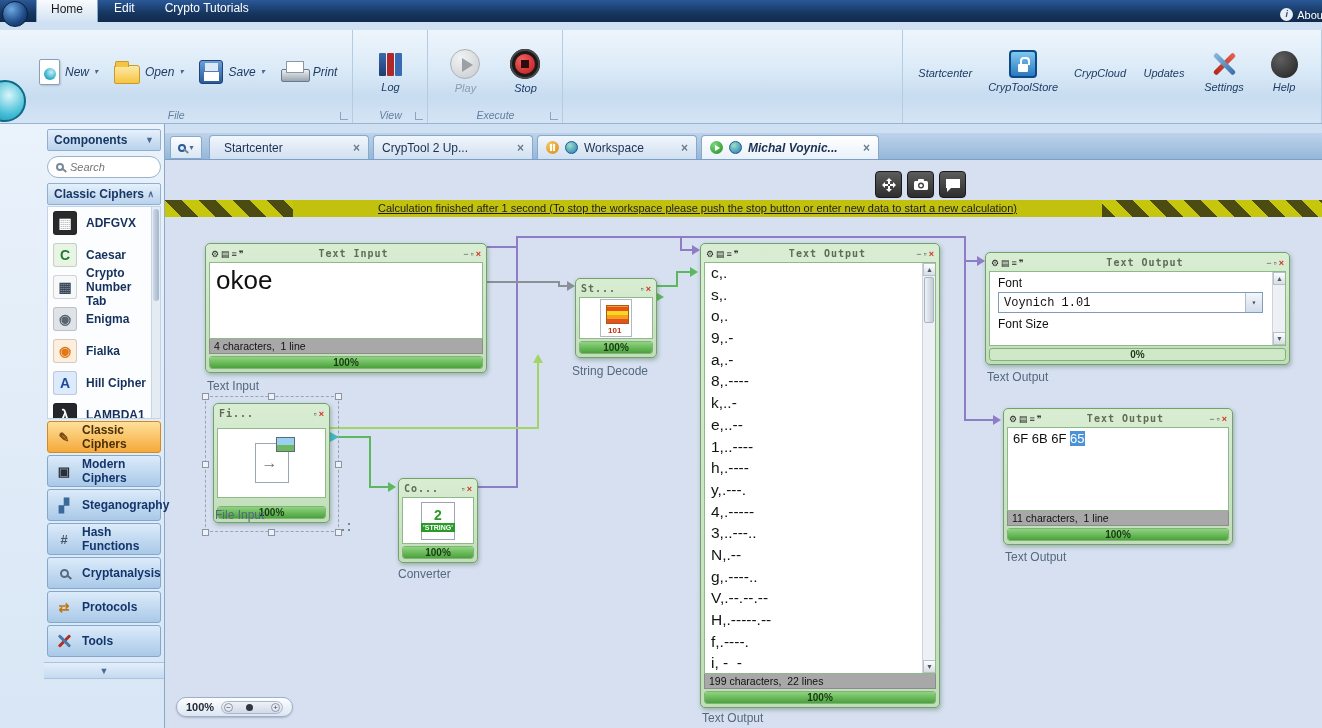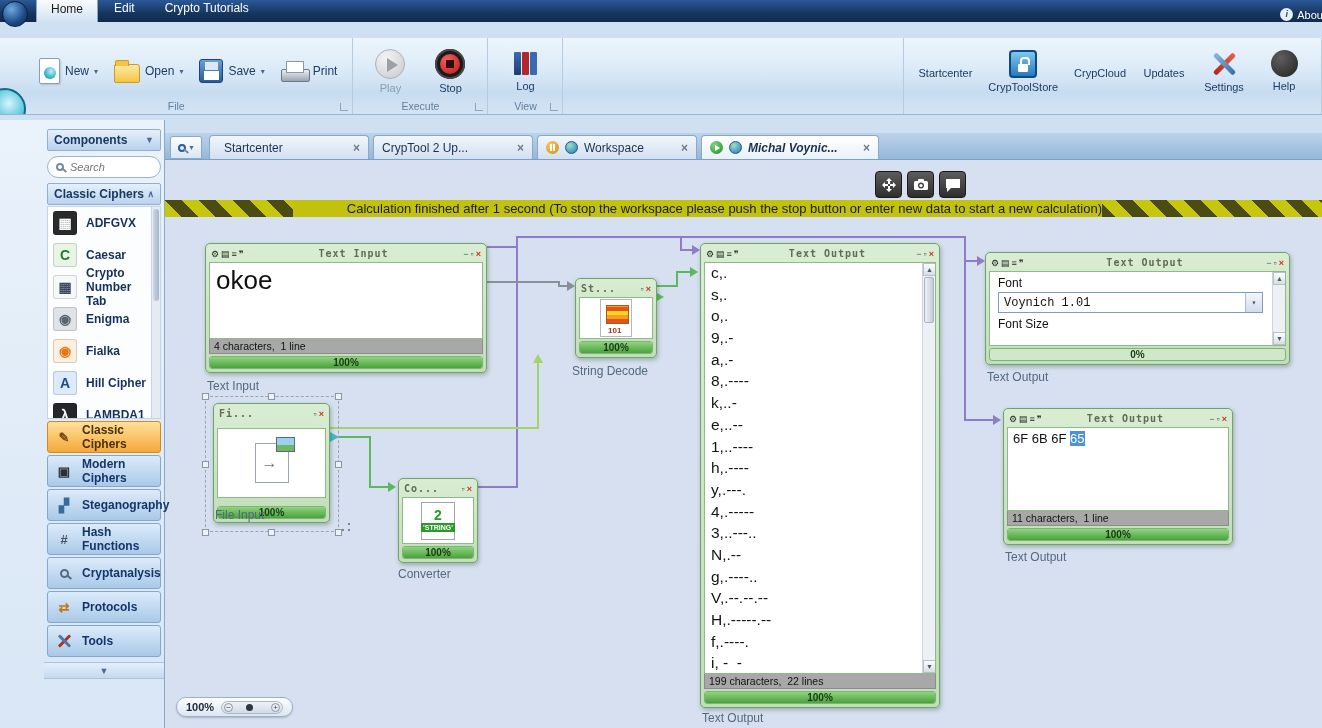--- a/index.html
+++ b/index.html
@@ -14,22 +14,22 @@
     background:radial-gradient(circle at 35% 30%, #6fa8e0, #1c4a86 60%, #0e2a50); border:1px solid #0a1f3c;}
   .menu-tabs { display:flex; margin-left:36px; gap:2px; }
   .menu-tab { padding:5px 14px 6px; font-size:12px; color:#fff; }
   .menu-tab.active { background:linear-gradient(#ffffff,#e8f0f8 50%,#d2e2f2); color:#1a1a1a;
     border-radius:3px 3px 0 0; border:1px solid #8aa8c8; border-bottom:none; }
   .about { position:absolute; right:-4px; top:8px; display:flex; gap:4px; align-items:center; font-size:11px; }
   .info-icon { width:13px; height:13px; border-radius:50%; background:#e8eef5; color:#2a4a7a;
     font-size:9px; font-weight:bold; text-align:center; line-height:13px; font-style:italic;}
 
   
-  .ribbon { position:absolute; top:38px; left:0; right:0; height:77px; overflow:hidden;
-    background:linear-gradient(#eef5fc,#dcebf8 40%,#c8dcf0 72%,#d4e4f4); border-bottom:1px solid #95b5d5; z-index:9;}
+  .ribbon { position:absolute; top:30px; left:0; right:0; height:94px; overflow:hidden;
+    background:linear-gradient(#eef5fc,#dcebf8 40%,#c8dcf0 72%,#d4e4f4); border-bottom:1px solid #95b5d5; z-index:9;font-style:italic;}
   .ct-wheel { position:absolute; left:-16px; top:50px; width:42px; height:42px; border-radius:50%;
     background:radial-gradient(circle at 60% 35%, #d8f6fa, #48c0d8 55%, #1888a8); border:2px solid #0f6a86;}
   .ribbon-groups { display:flex; height:100%; }
   .rgroup { position:relative; border-right:1px solid #b4cbe2; padding:8px 10px 18px; display:flex; align-items:center; gap:6px; }
   .rgroup.extras { margin-left:auto; border-left:1px solid #b4cbe2; }
   .rgroup-label { position:absolute; bottom:2px; left:0; right:0; text-align:center; font-size:10.5px; color:#62809f; }
   .launcher { position:absolute; bottom:3px; right:4px; width:8px; height:8px;
     border-left:1px solid #8aa5c0; border-bottom:1px solid #8aa5c0; }
   .rbtn { display:flex; align-items:center; gap:5px; padding:4px 5px; border-radius:3px; font-size:12px; color:#1e3c64; }
   .rbtn .drop { font-size:8px; color:#4a688c; }
@@ -127,21 +127,21 @@
 
   
   .canvas { position:absolute; left:165px; top:160px; width:1157px; height:568px; background:#d6e0f0; overflow:hidden; }
   .wires { position:absolute; left:0; top:0; z-index:1; pointer-events:none; }
   .canvas-toolbar { position:absolute; left:710px; top:11px; display:flex; gap:5px; z-index:5; }
   .cbtn { width:27px; height:27px; background:linear-gradient(#5c5c5c,#2e2e2e); border-radius:4px; border:1px solid #1a1a1a;
     display:flex; align-items:center; justify-content:center; }
   .statusbar { position:absolute; left:0; top:40px; right:0; height:17px; z-index:4;
     background:repeating-linear-gradient(45deg, #c6c60c 0 12px, #4c4c12 12px 24px); }
   .statusbar .msg { position:absolute; left:128px; right:220px; top:0; bottom:0; background:#c2c20e; color:#1c1c1c;
-    font-size:13px; text-align:right; line-height:17px; overflow:hidden; white-space:nowrap; }
+    font-size:11px; text-align:center; line-height:17px; overflow:hidden; white-space:nowrap;text-decoration:underline; }
 
   
   .plugin { position:absolute; background:linear-gradient(#d9edd3,#c0deb8); border:1px solid #74a06e; border-radius:5px;
     box-shadow:1px 2px 4px rgba(40,80,40,.35); padding:3px; display:flex; flex-direction:column; z-index:3; }
   .ptitle { height:15px; display:flex; align-items:center; gap:2px; padding:0 2px 2px; }
   .pticons { display:flex; gap:2px; font-size:9px; color:#222; line-height:12px; }
   .ptlabel { flex:1; text-align:center; font-family:"DejaVu Sans Mono", monospace; font-weight:bold; font-size:10px;
     color:#5e6e54; letter-spacing:1px; white-space:nowrap; overflow:hidden; }
   .ptbtns { display:flex; gap:2px; font-size:9px; color:#555; line-height:12px;}
   .ptbtns .x { color:#d03020; font-weight:bold; }
@@ -240,38 +240,38 @@
         </div>
         <div class="rbtn">
           <span class="icon-print"></span>
           <span>Print</span>
         </div>
         <div class="rgroup-label">File</div>
         <div class="launcher"></div>
       </div>
 
       <div class="rgroup">
+        <div class="rbtn-v">
+          <span class="icon-log"></span>
+          <span>Log</span>
+        </div>
+        <div class="rgroup-label">View</div>
+        <div class="launcher"></div>
+      </div>
+
+      <div class="rgroup">
         <div class="rbtn-v disabled">
           <span class="icon-play"></span>
           <span>Play</span>
         </div>
         <div class="rbtn-v">
           <span class="icon-stop"></span>
           <span>Stop</span>
         </div>
         <div class="rgroup-label">Execute</div>
-        <div class="launcher"></div>
-      </div>
-
-      <div class="rgroup">
-        <div class="rbtn-v">
-          <span class="icon-log"></span>
-          <span>Log</span>
-        </div>
-        <div class="rgroup-label">View</div>
         <div class="launcher"></div>
       </div>
 
       <div class="rgroup extras">
         <div class="rbtn-v">
           <span class="icon-star"></span>
           <span>Startcenter</span>
         </div>
         <div class="rbtn-v">
           <span class="icon-store"></span>

